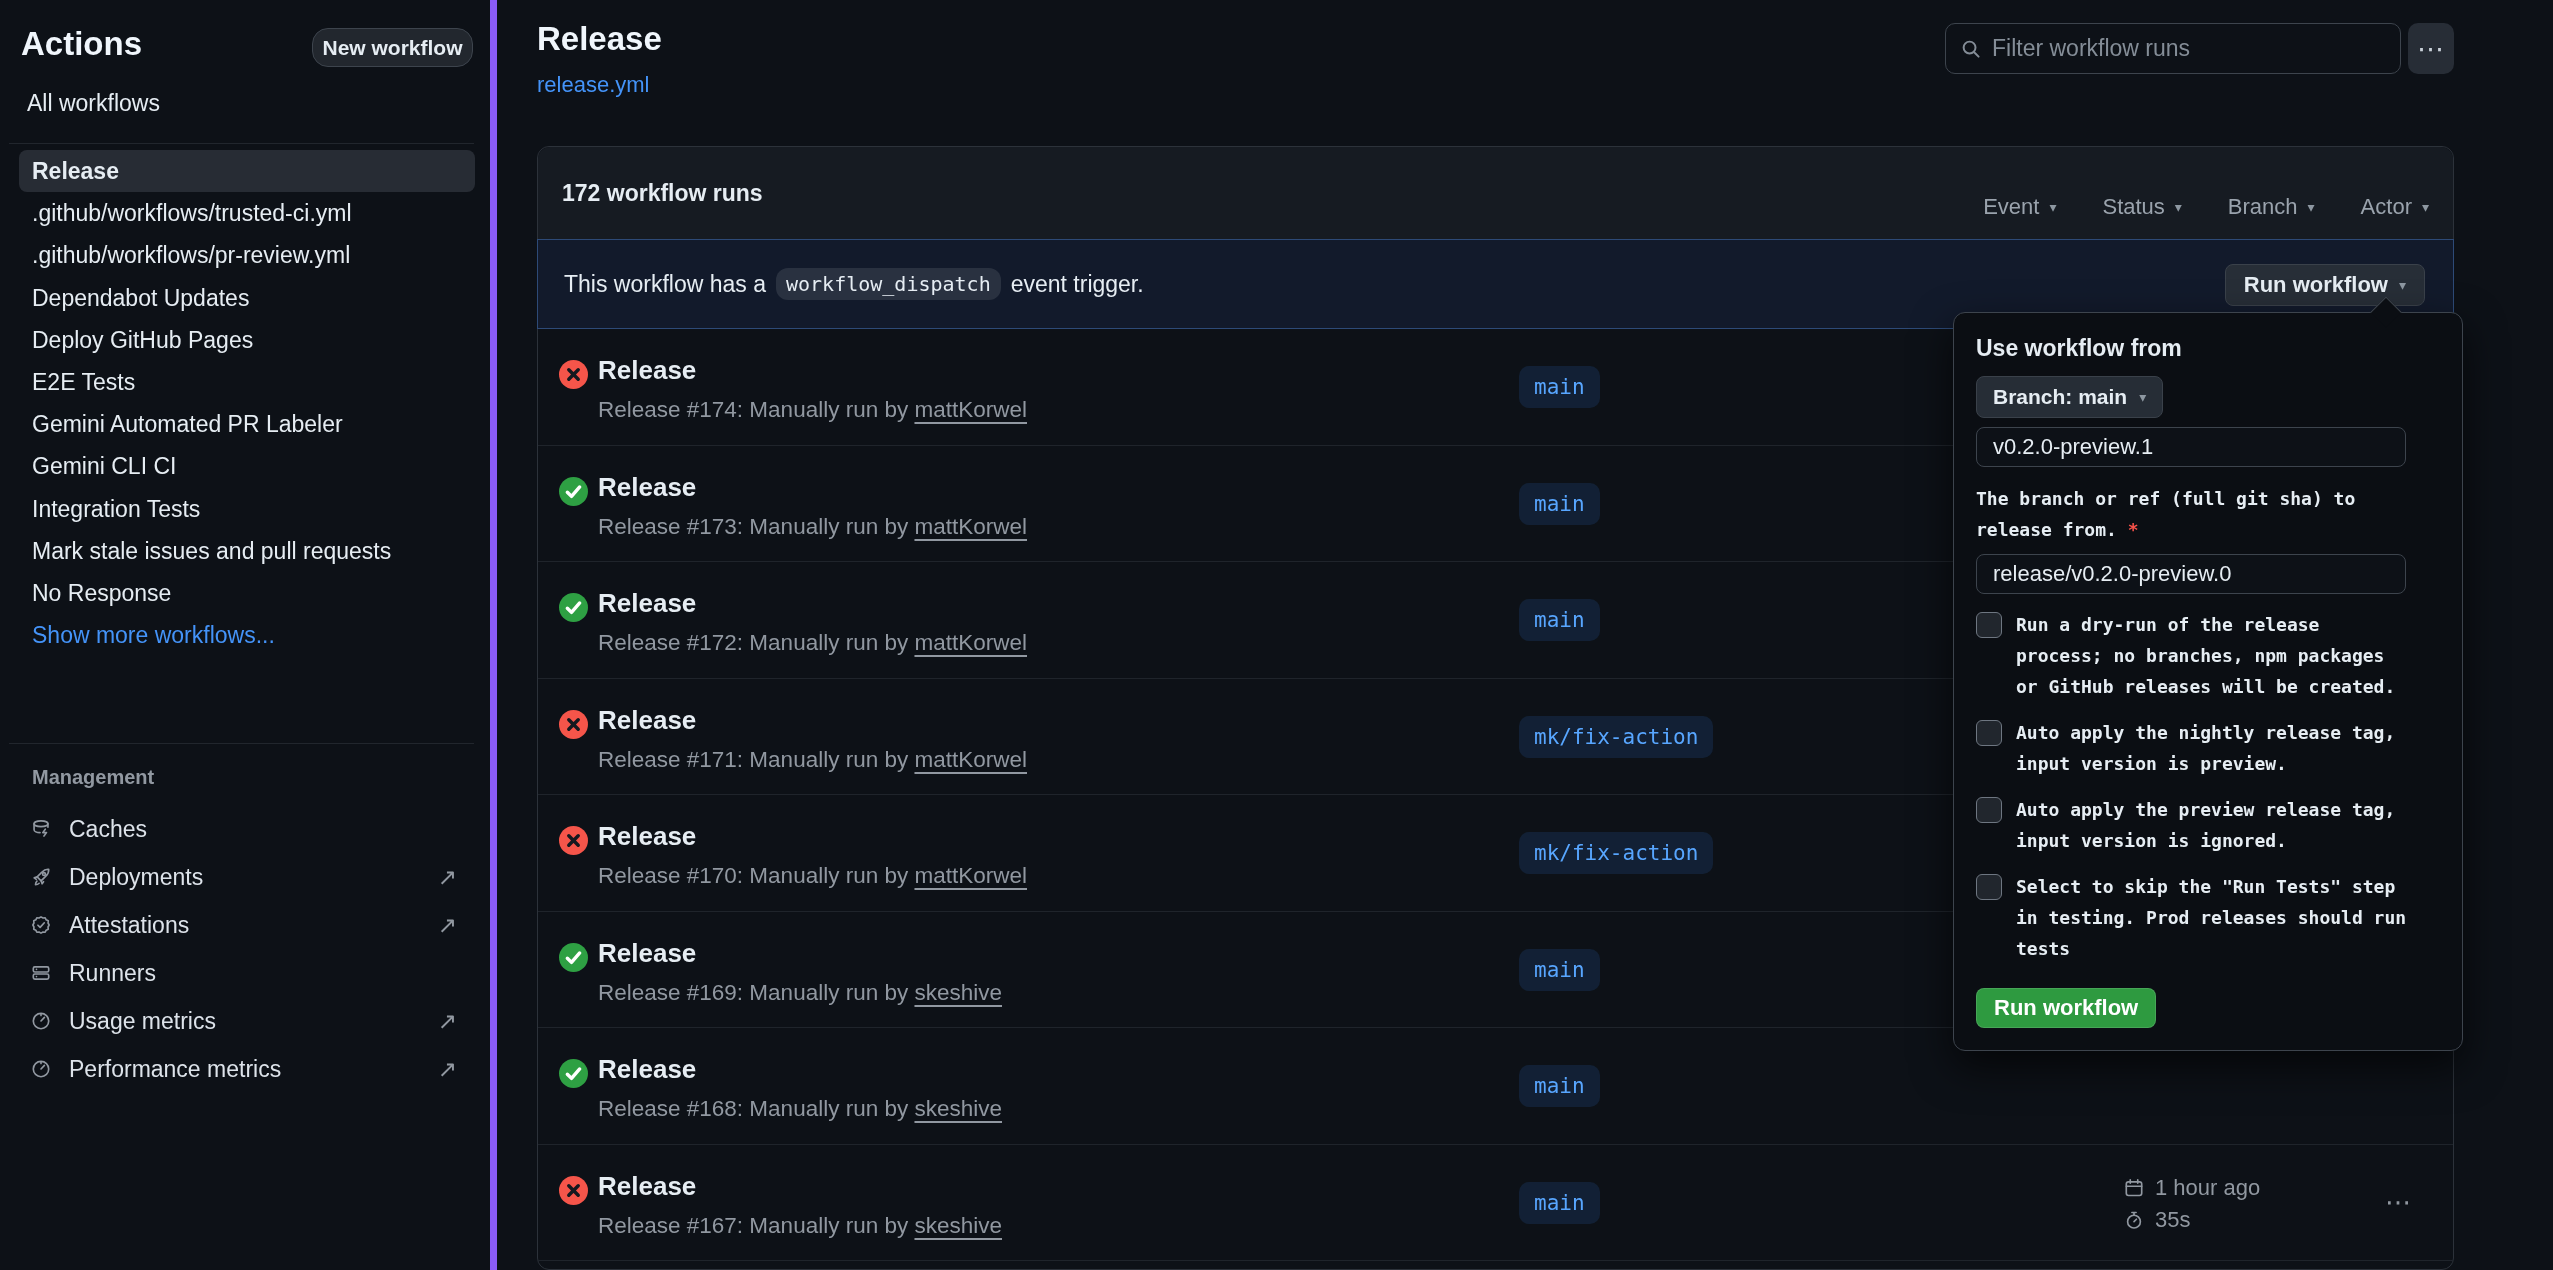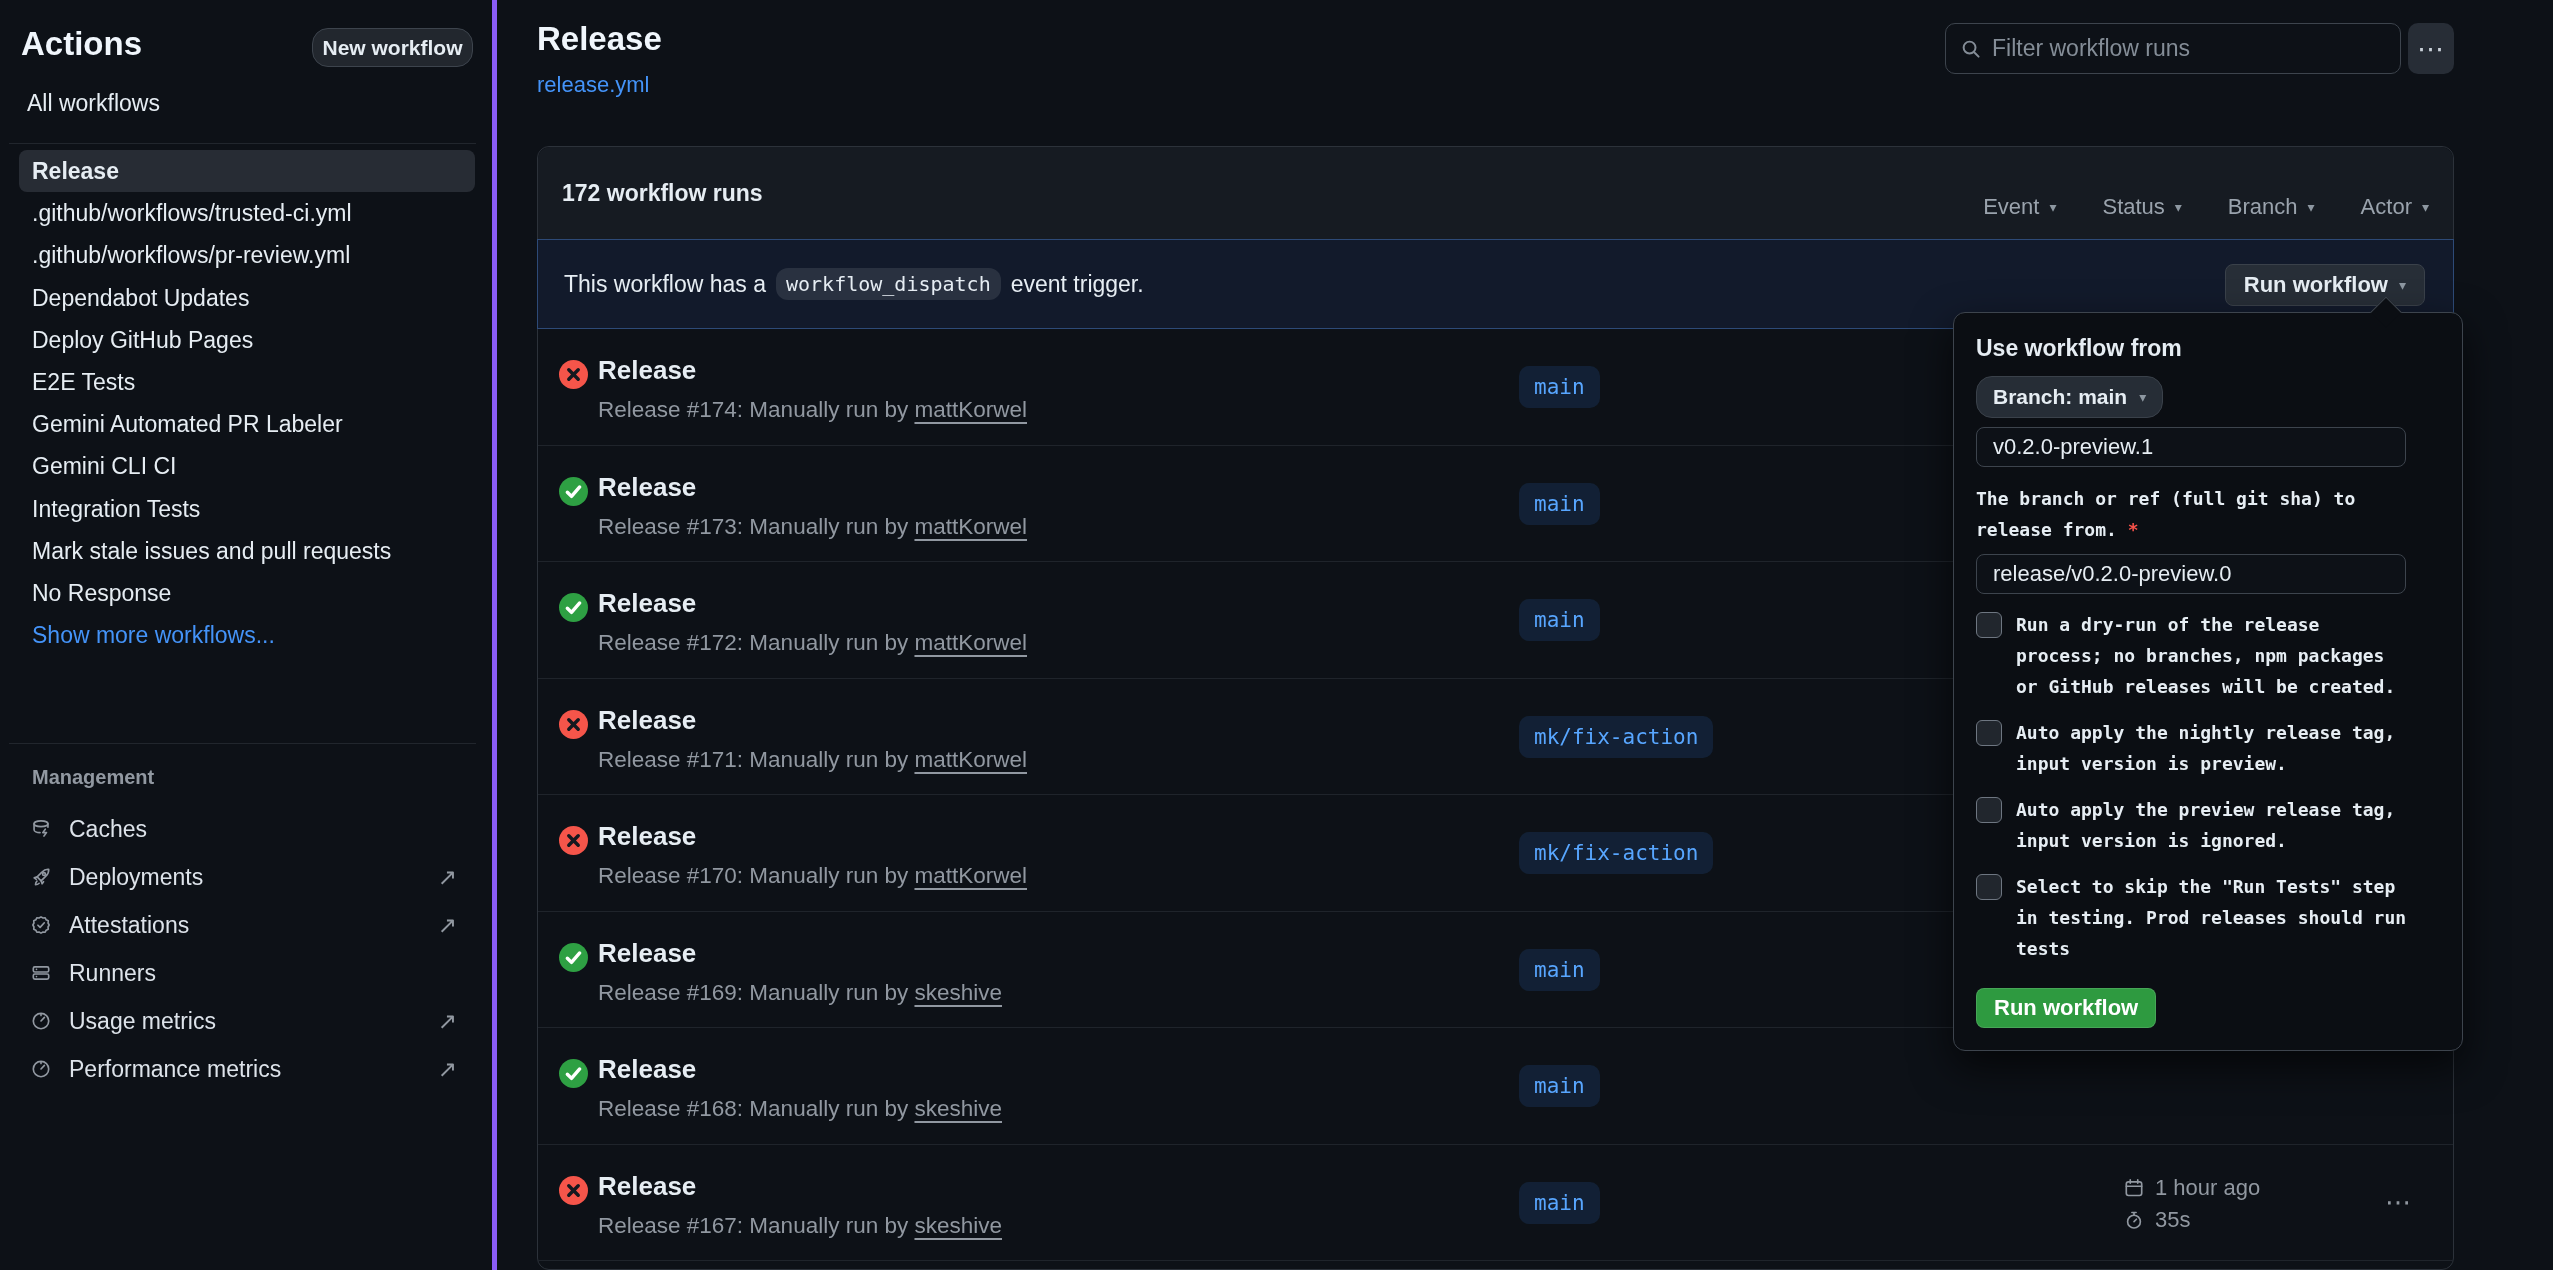--- a/index.html
+++ b/index.html
@@ -1,20 +1,20 @@
 <!DOCTYPE html>
 <html><head>
 <meta charset="utf-8">
 <style>
   * { margin:0; padding:0; box-sizing:border-box; }
   html,body { width:2553px; height:1270px; background:#0d1117; overflow:hidden;
               font-family:"Liberation Sans", sans-serif; color:#e6edf3; }
 
   
-  #sidebar { position:absolute; left:0; top:0; width:497px; height:1270px; border-right:5px solid #8b5cf6; }
+  #sidebar { position:absolute; left:0; top:0; width:497px; height:1270px; border-right:7px solid #8b5cf6; }
   .sb-title { position:absolute; left:21px; top:25px; font-size:33px; font-weight:700; color:#f0f6fc; }
   .btn-new { position:absolute; left:312px; top:28px; width:161px; height:39px; background:#22272e;
              border:1px solid #3d444d; border-radius:16px; color:#e6edf3; font-size:21px; font-weight:600;
              display:flex; align-items:center; justify-content:center; cursor:pointer; }
   .all-wf { position:absolute; left:27px; top:90px; font-size:23px; color:#e6edf3; cursor:pointer; }
   .sb-divider { position:absolute; left:9px; right:16px; height:1px; background:#21262d; }
   #sb-div1 { top:143px; } #sb-div2 { top:743px; }
   .wf-list { position:absolute; left:19px; top:150px; width:456px; }
   .wf-item { position:relative; height:42.2px; line-height:42.2px; padding-left:13px; font-size:23px;
              color:#e6edf3; white-space:nowrap; overflow:hidden; cursor:pointer; border-radius:8px; }
@@ -85,21 +85,21 @@
                letter-spacing:1px; cursor:pointer; }
 
   
   #popover { position:absolute; left:1953px; top:312px; width:510px; background:#0b0e13;
              border:1px solid #3d444d; border-radius:12px; padding:22px; z-index:20;
              box-shadow:0 16px 40px rgba(0,0,0,0.65); }
   #popover .pointer { position:absolute; top:-12px; left:421px; width:22px; height:22px; background:#0b0e13;
              border-left:1px solid #3d444d; border-top:1px solid #3d444d; transform:rotate(45deg); }
   .pop-heading { font-size:23px; font-weight:700; color:#e6edf3; }
   .btn-branch { margin-top:14px; height:42px; padding:0 16px; background:#262d36; border:1px solid #3a414a;
-                border-radius:16px; display:inline-flex; align-items:center; gap:12px; font-size:21px;
+                border-radius:8px; display:inline-flex; align-items:center; gap:12px; font-size:21px;
                 font-weight:600; color:#e6edf3; cursor:pointer; }
   .mono-help { margin-top:16px; font-family:"DejaVu Sans Mono", monospace; font-weight:700; font-size:18px;
                line-height:31px; color:#e6edf3; white-space:pre; }
   .req { color:#f85149; }
   .pop-input { margin-top:9px; width:430px; height:40px; background:#0d1117; border:1px solid #3d444d;
                border-radius:8px; color:#e6edf3; font-size:22px; padding:0 16px; outline:none;
                font-family:"Liberation Sans", sans-serif; }
   .cb-row { margin-top:15px; display:flex; align-items:flex-start; }
   .cb-box { width:26px; height:26px; flex:0 0 26px; margin-top:3px; background:#21262d;
             border:1px solid #6e7681; border-radius:6px; cursor:pointer; }

